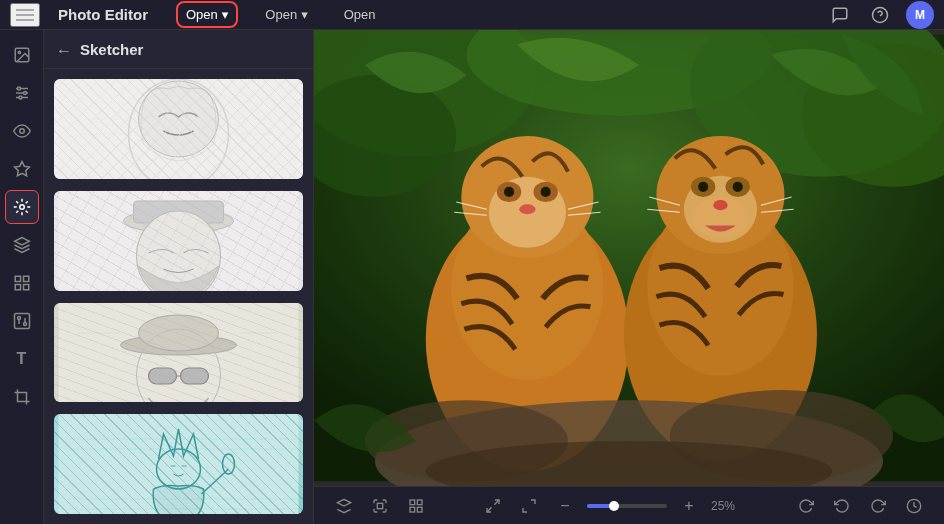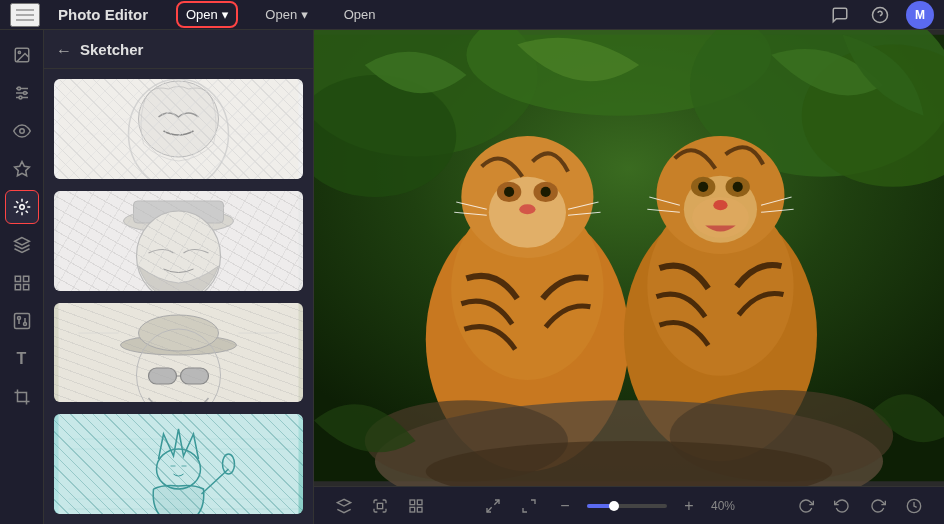--- a/index.html
+++ b/index.html
@@ -594,21 +594,21 @@
         <button class="bottom-icon-btn" title="Zoom Out">
           <span style="font-size:16px; color:#888;">−</span>
         </button>
         <div class="zoom-slider">
           <div class="zoom-slider-fill"></div>
           <div class="zoom-slider-thumb"></div>
         </div>
         <button class="bottom-icon-btn" title="Zoom In">
           <span style="font-size:16px; color:#888;">+</span>
         </button>
-        <span class="zoom-pct">40%</span>
+        <span class="zoom-pct">25%</span>
       </div>
 
       <div class="bottom-right">
         <button class="bottom-icon-btn" title="Rotate CW">
           <svg width="16" height="16" viewBox="0 0 24 24" fill="none" stroke="#888" stroke-width="2">
             <polyline points="23 4 23 10 17 10"></polyline>
             <path d="M20.49 15a9 9 0 1 1-2.12-9.36L23 10"></path>
           </svg>
         </button>
         <button class="bottom-icon-btn" title="Undo">

